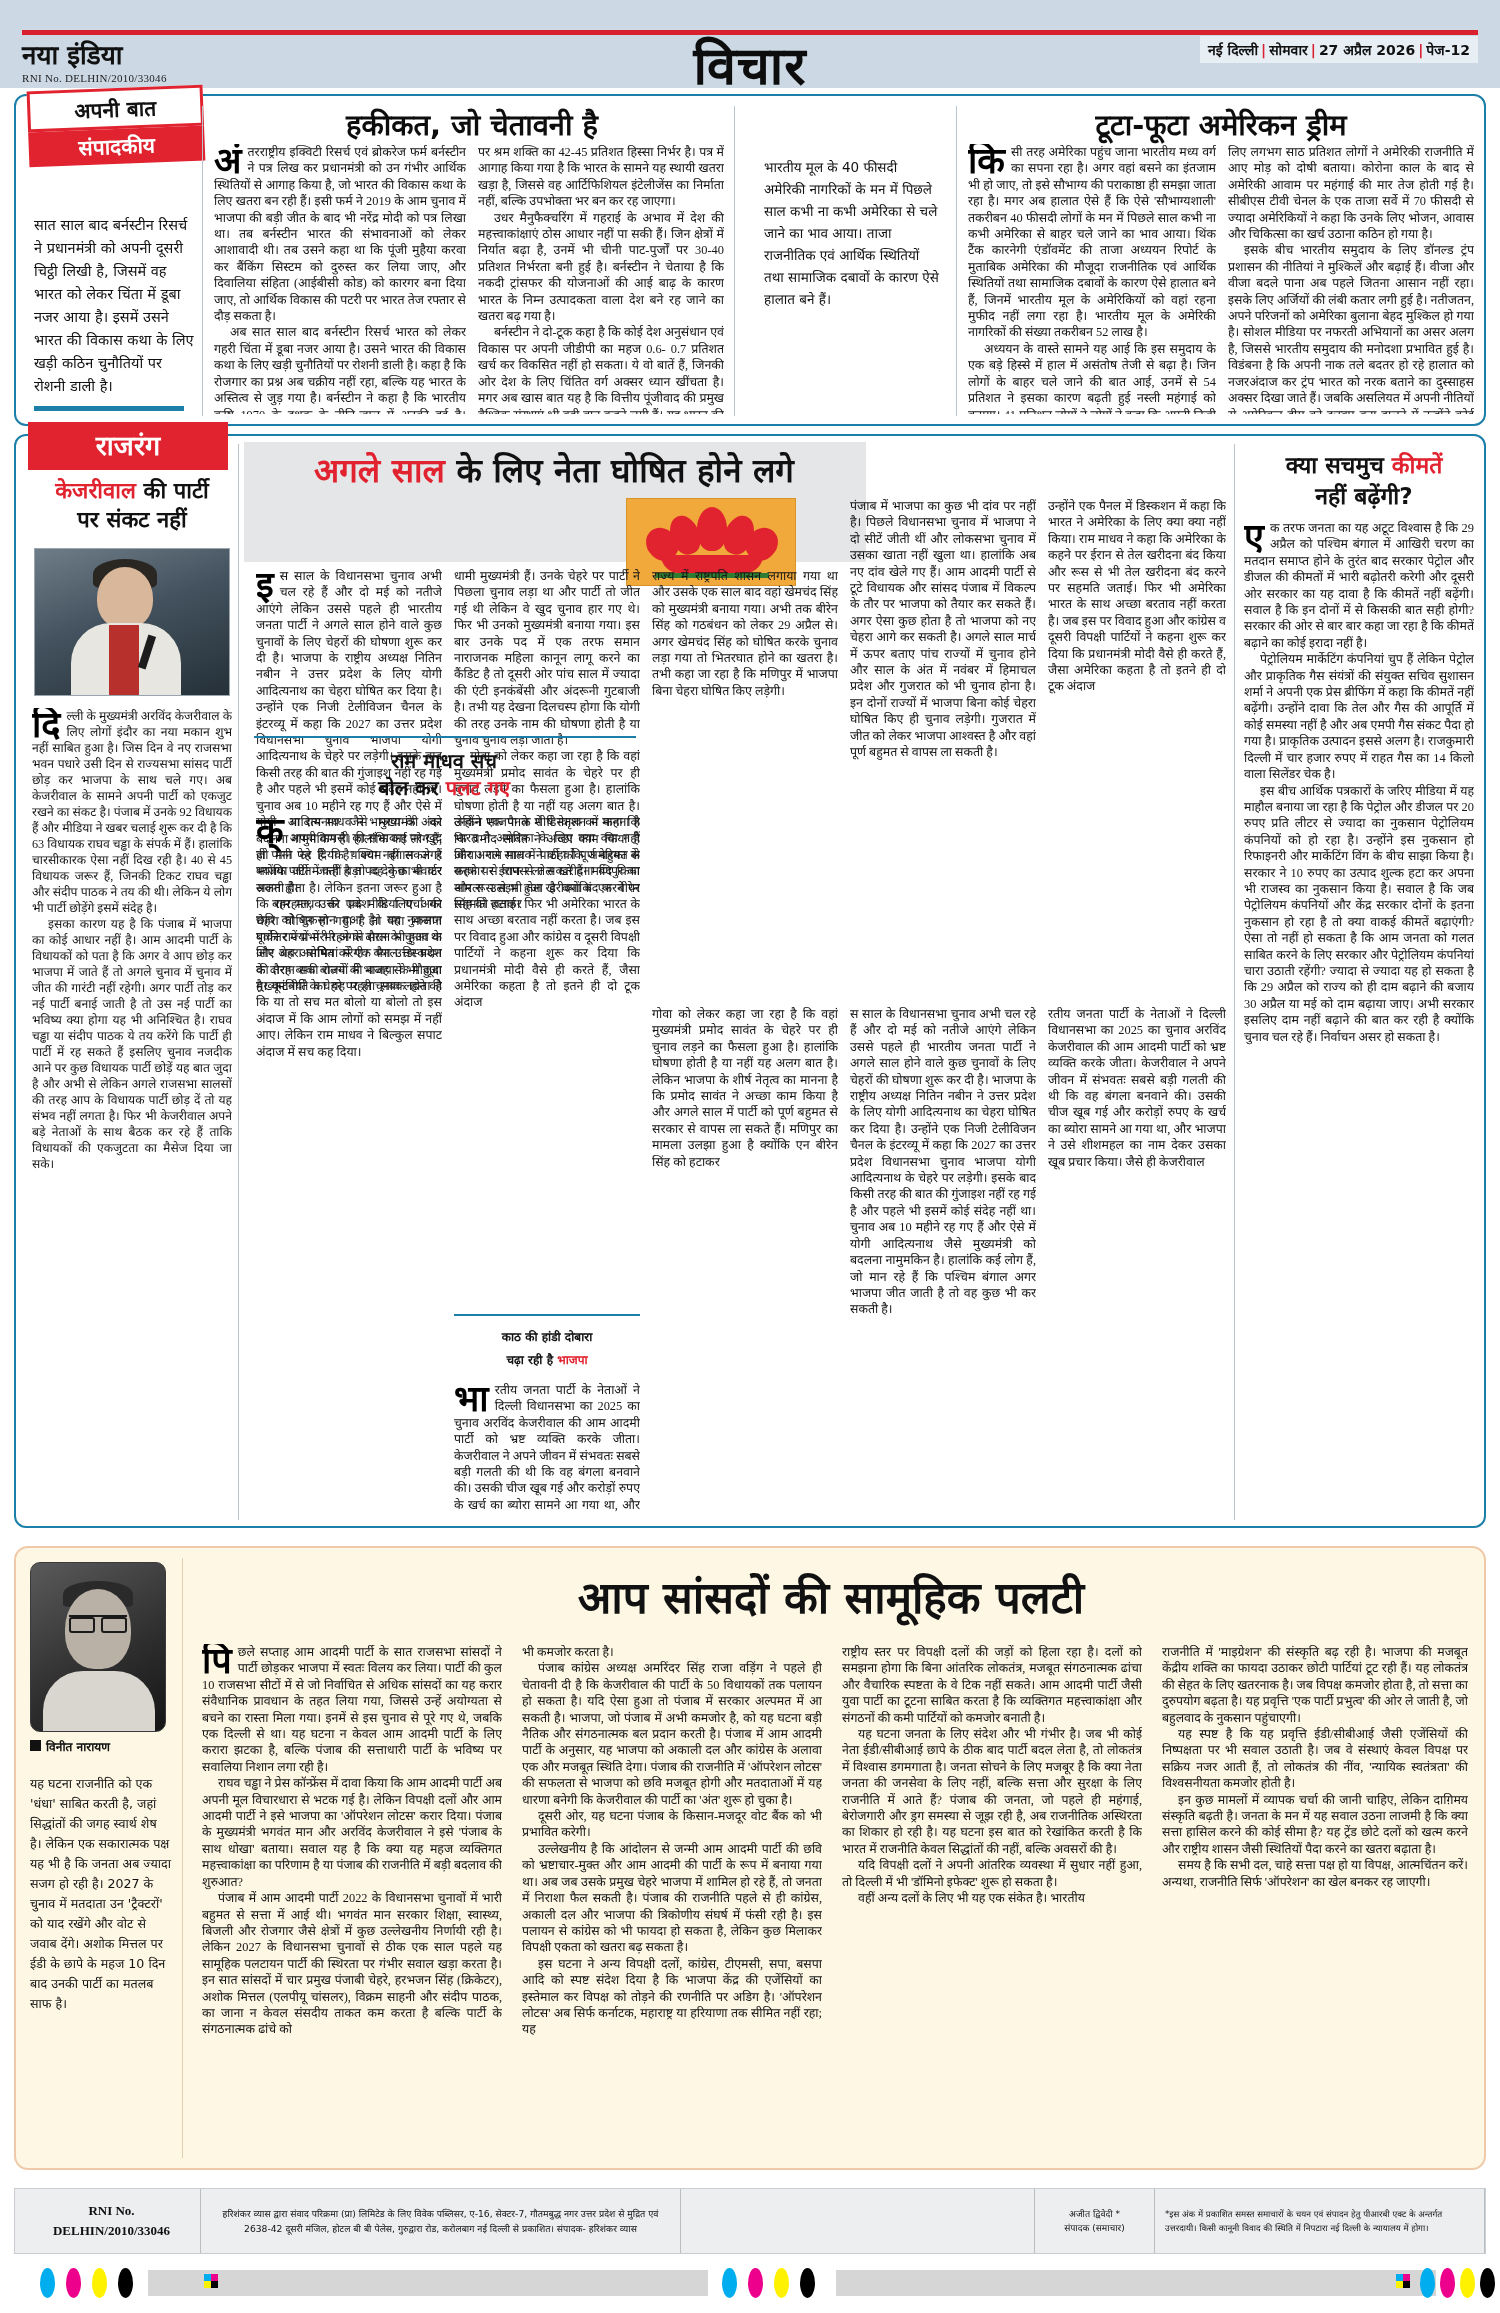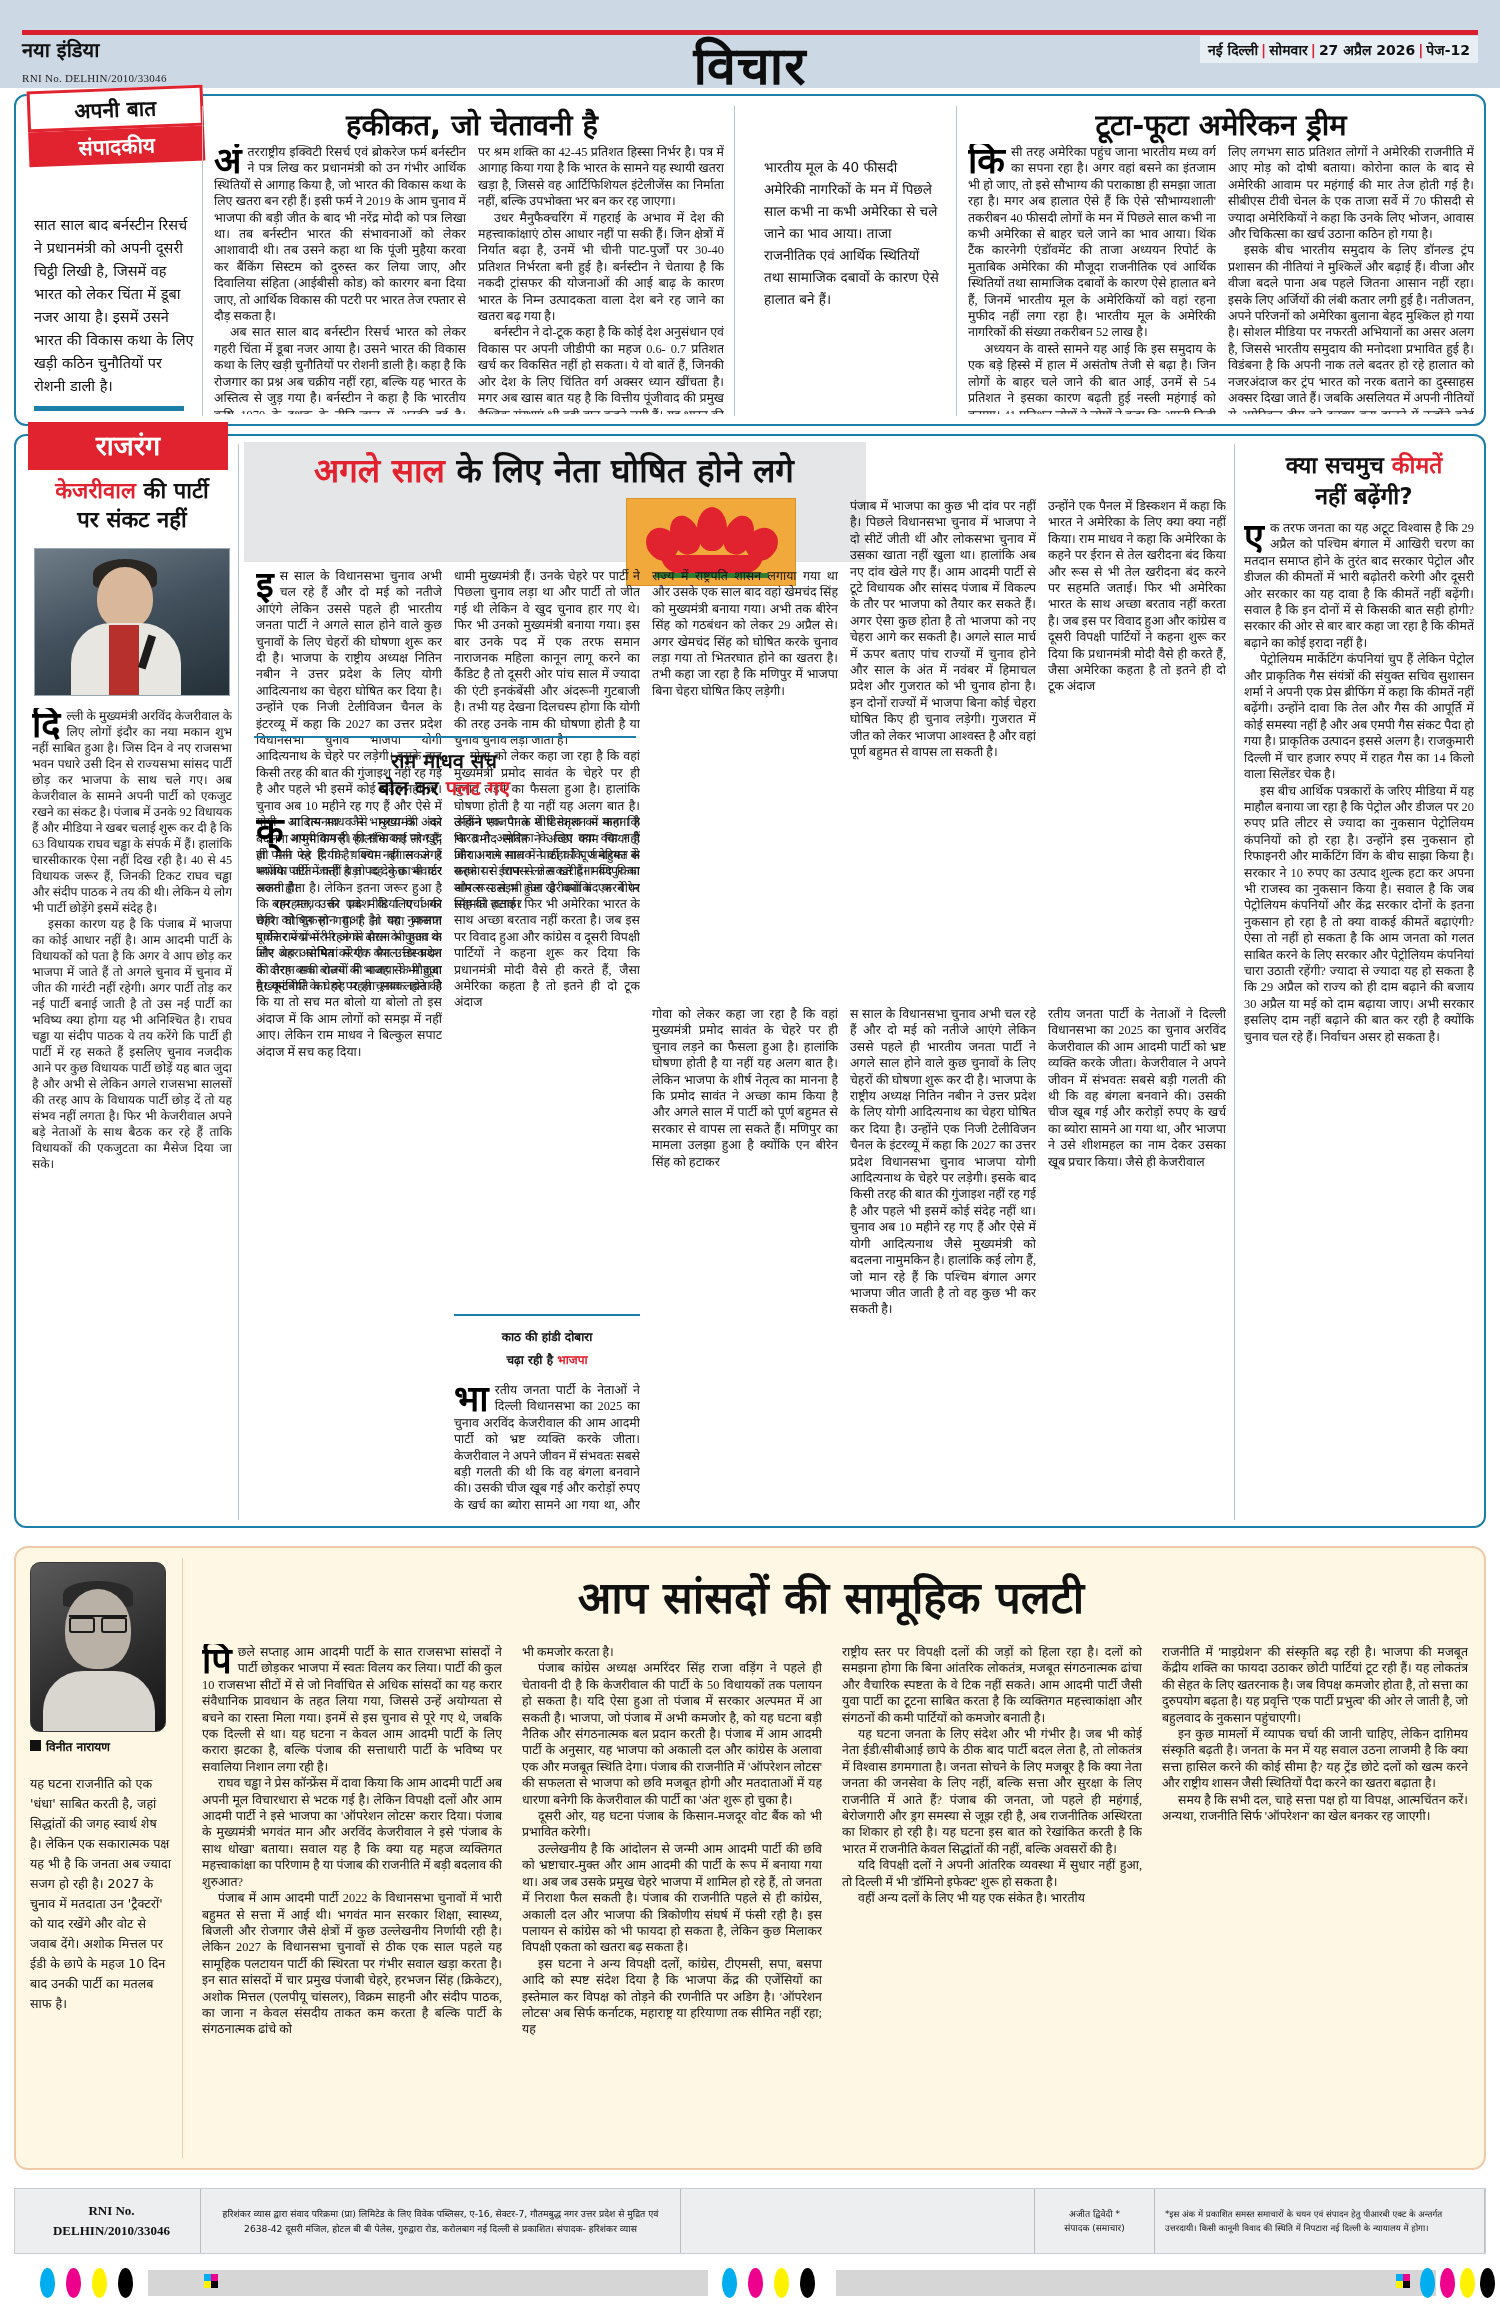--- a/index.html
+++ b/index.html
@@ -21,21 +21,21 @@
     width: 1500px; height: 88px;
     background: #ccd8e4;
   }
   .masthead-rule-top {
     position: absolute; left: 22px; top: 30px; width: 1456px; height: 5px;
     background: #d8202f;
   }
   .brand {
     position: absolute; left: 22px; top: 36px;
     font-family: "DejaVu Sans", sans-serif;
-    font-weight: 700; font-size: 20px; color: #111;
+    font-weight: 700; font-size: 26px; color: #111;
     letter-spacing: 0px;
   }
   .rni-top {
     position: absolute; left: 22px; top: 72px;
     font-family: "Liberation Serif", serif;
     font-size: 11px; color: #222; letter-spacing: .3px;
   }
   .vichaar {
     position: absolute; left: 0; top: 28px; width: 1500px;
     text-align: center;
@@ -494,20 +494,21 @@
       <p>इस घटना ने अन्य विपक्षी दलों, कांग्रेस, टीएमसी, सपा, बसपा आदि को स्पष्ट संदेश दिया है कि भाजपा केंद्र की एजेंसियों का इस्तेमाल कर विपक्ष को तोड़ने की रणनीति पर अडिग है। 'ऑपरेशन लोटस' अब सिर्फ कर्नाटक, महाराष्ट्र या हरियाणा तक सीमित नहीं रहा; यह</p>
     </div>
     <div class="col" style="left:826px; top:96px; width:300px; height:512px;">
       <p class="first">राष्ट्रीय स्तर पर विपक्षी दलों की जड़ों को हिला रहा है। दलों को समझना होगा कि बिना आंतरिक लोकतंत्र, मजबूत संगठनात्मक ढांचा और वैचारिक स्पष्टता के वे टिक नहीं सकते। आम आदमी पार्टी जैसी युवा पार्टी का टूटना साबित करता है कि व्यक्तिगत महत्त्वाकांक्षा और संगठनों की कमी पार्टियों को कमजोर बनाती है।</p>
       <p>यह घटना जनता के लिए संदेश और भी गंभीर है। जब भी कोई नेता ईडी/सीबीआई छापे के ठीक बाद पार्टी बदल लेता है, तो लोकतंत्र में विश्वास डगमगाता है। जनता सोचने के लिए मजबूर है कि क्या नेता जनता की जनसेवा के लिए नहीं, बल्कि सत्ता और सुरक्षा के लिए राजनीति में आते हैं? पंजाब की जनता, जो पहले ही महंगाई, बेरोजगारी और ड्रग समस्या से जूझ रही है, अब राजनीतिक अस्थिरता का शिकार हो रही है। यह घटना इस बात को रेखांकित करती है कि भारत में राजनीति केवल सिद्धांतों की नहीं, बल्कि अवसरों की है।</p>
       <p>यदि विपक्षी दलों ने अपनी आंतरिक व्यवस्था में सुधार नहीं हुआ, तो दिल्ली में भी 'डॉमिनो इफेक्ट' शुरू हो सकता है।</p>
       <p>वहीं अन्य दलों के लिए भी यह एक संकेत है। भारतीय</p>
     </div>
     <div class="col" style="left:1146px; top:96px; width:306px; height:512px;">
       <p class="first">राजनीति में 'माइग्रेशन' की संस्कृति बढ़ रही है। भाजपा की मजबूत केंद्रीय शक्ति का फायदा उठाकर छोटी पार्टियां टूट रही हैं। यह लोकतंत्र की सेहत के लिए खतरनाक है। जब विपक्ष कमजोर होता है, तो सत्ता का दुरुपयोग बढ़ता है। यह प्रवृत्ति 'एक पार्टी प्रभुत्व' की ओर ले जाती है, जो बहुलवाद के नुकसान पहुंचाएगी।</p>
+      <p>यह स्पष्ट है कि यह प्रवृत्ति ईडी/सीबीआई जैसी एजेंसियों की निष्पक्षता पर भी सवाल उठाती है। जब वे संस्थाएं केवल विपक्ष पर सक्रिय नजर आती हैं, तो लोकतंत्र की नींव, 'न्यायिक स्वतंत्रता' की विश्वसनीयता कमजोर होती है।</p>
       <p>इन कुछ मामलों में व्यापक चर्चा की जानी चाहिए, लेकिन दाग़िमय संस्कृति बढ़ती है। जनता के मन में यह सवाल उठना लाजमी है कि क्या सत्ता हासिल करने की कोई सीमा है? यह ट्रेंड छोटे दलों को खत्म करने और राष्ट्रीय शासन जैसी स्थितियों पैदा करने का खतरा बढ़ाता है।</p>
       <p>समय है कि सभी दल, चाहे सत्ता पक्ष हो या विपक्ष, आत्मचिंतन करें। अन्यथा, राजनीति सिर्फ 'ऑपरेशन' का खेल बनकर रह जाएगी।</p>
     </div>
   </div>
 
   <div class="footer">
     <div class="cell f1">
       <div>
         <div>RNI No.</div>
         <div>DELHIN/2010/33046</div>

